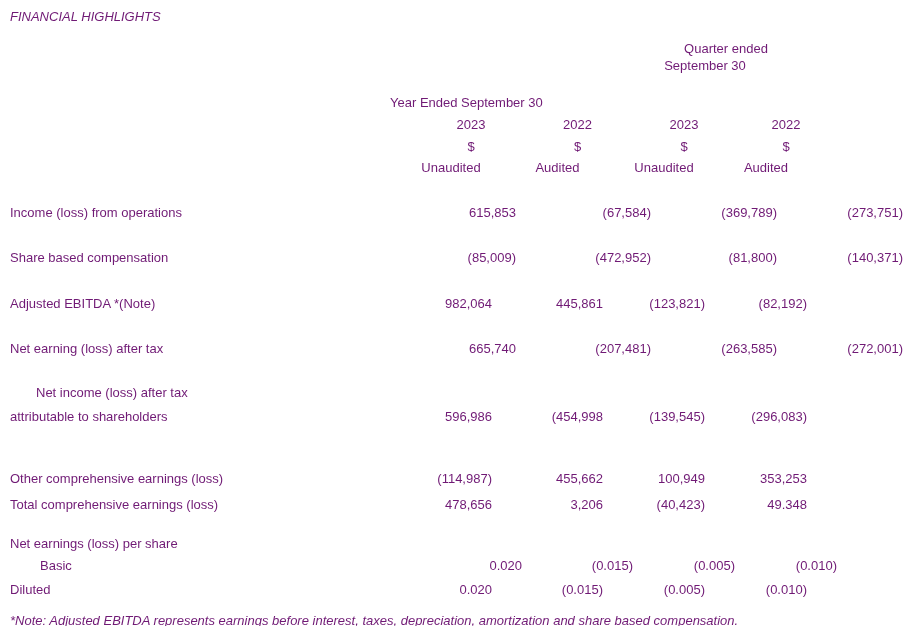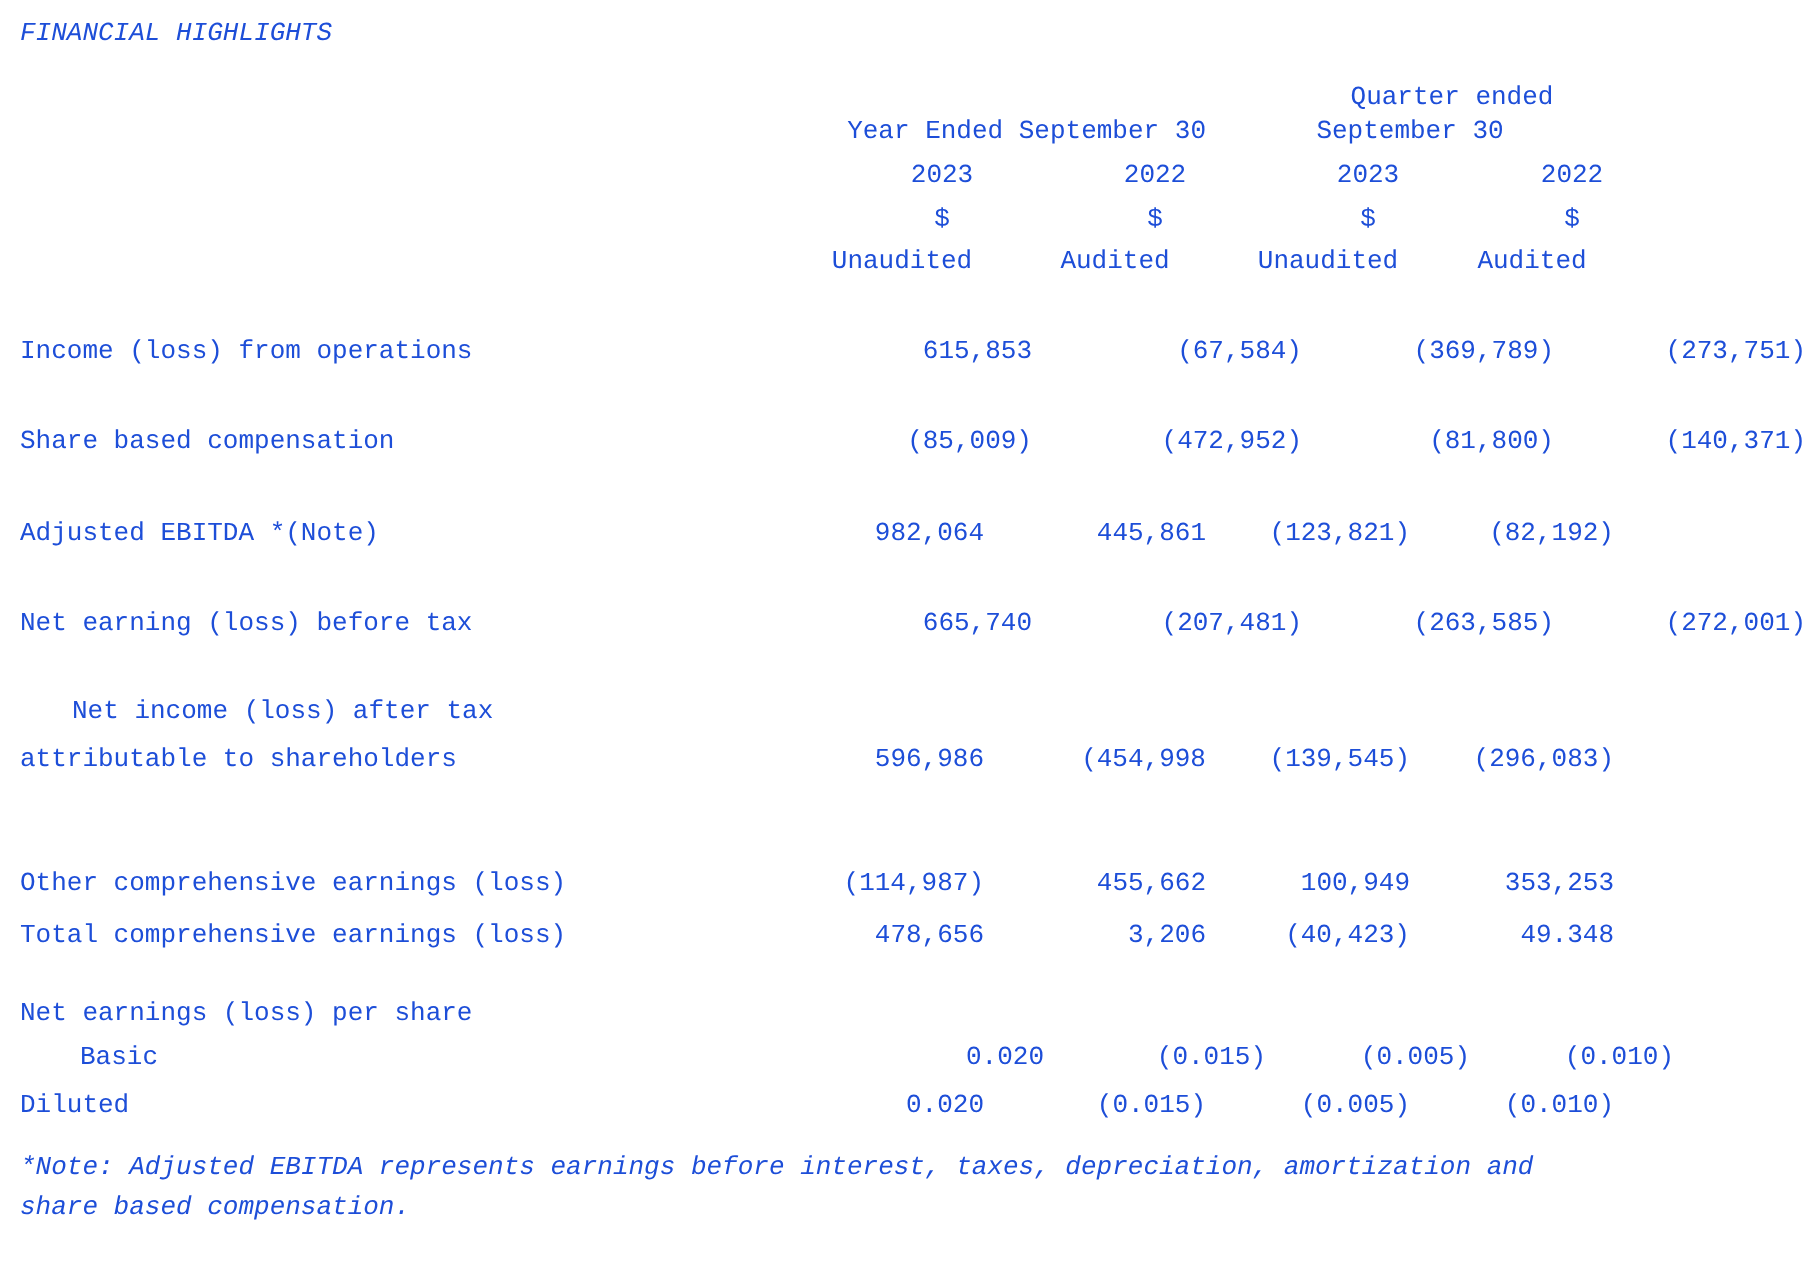--- a/index.html
+++ b/index.html
@@ -1,34 +1,34 @@
 <!DOCTYPE html>
 <html><head>
 <meta charset="utf-8">
 <style>
   html,body{margin:0;padding:0;background:#ffffff;}
   .sheet{
     width:906px;height:626px;box-sizing:border-box;overflow:hidden;
-    background:#ffffff;color:#1d4ed8;
-    font-family:Liberation Mono, monospace;
+    background:#ffffff;color:#701a75;
+    font-family:Liberation Sans, sans-serif;
     font-size:13px;line-height:17px;
   }
   .title{
     font-style:italic;font-weight:normal;font-size:13px;
     margin:8px 0 0 10px;line-height:17px;
   }
   .row{
     display:grid;
     grid-template-columns:380px 102px 111px 102px 102px;
     padding-left:10px;
   }
   .num{text-align:right;white-space:nowrap;}
   .ctr{text-align:center;white-space:nowrap;}
   .lbl{white-space:nowrap;}
-  .span12{grid-column:2/4;text-align:right;}
+  .span12{grid-column:2/4;text-align:left;margin-top:37px;}
   .span34{grid-column:4/6;text-align:center;}
   .col2{grid-column:2;}
   .col3{grid-column:3;}
   .col4{grid-column:4;}
   .col5{grid-column:5;}
   
   .mt15{margin-top:15px;padding-left:31px;}
   .mt10{margin-top:10px;}
   .mt9{margin-top:9px;}
   .mt7{margin-top:7px;}
@@ -100,21 +100,21 @@
 
   <div class="row mt29">
     <div class="lbl">Adjusted EBITDA *(Note)</div>
     <div class="num">982,064</div>
     <div class="num">445,861</div>
     <div class="num">(123,821)</div>
     <div class="num">(82,192)</div>
   </div>
 
   <div class="row mt28">
-    <div class="lbl">Net earning (loss) before tax</div>
+    <div class="lbl">Net earning (loss) after tax</div>
     <div class="num">665,740</div>
     <div class="num">(207,481)</div>
     <div class="num">(263,585)</div>
     <div class="num">(272,001)</div>
   </div>
 
   <div class="row mt27">
     <div class="lbl">Net income (loss) after tax</div>
   </div>
   <div class="row mt7">

